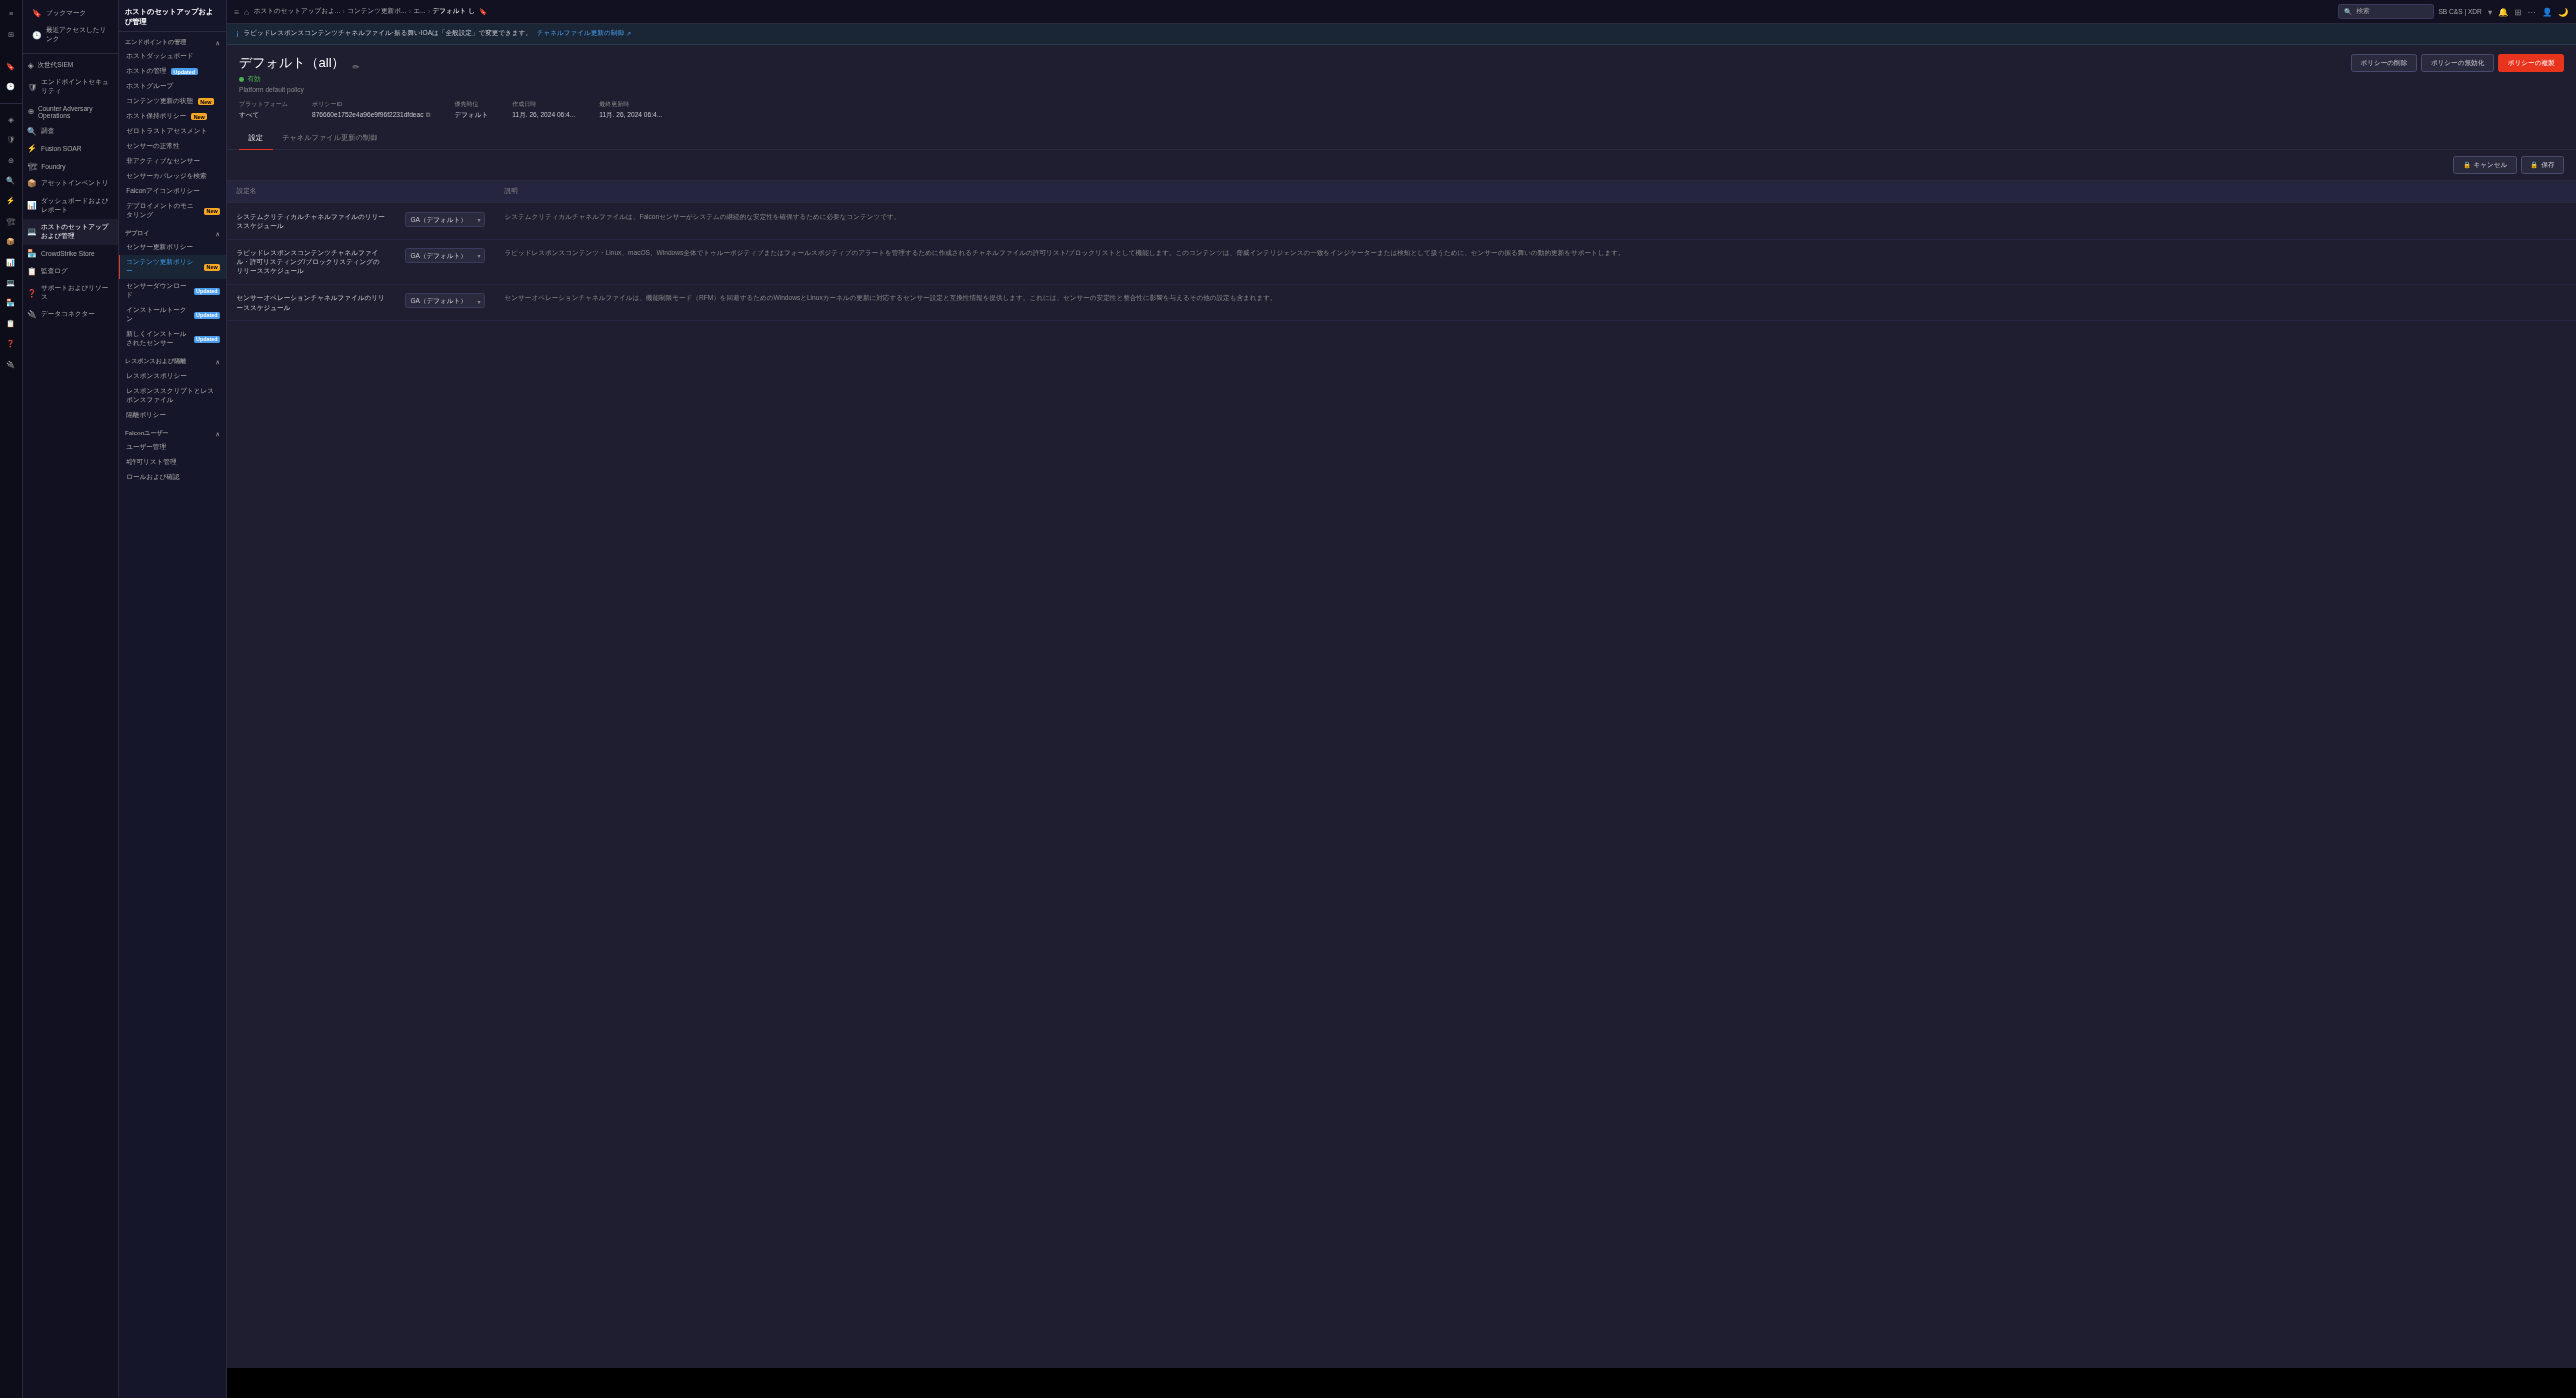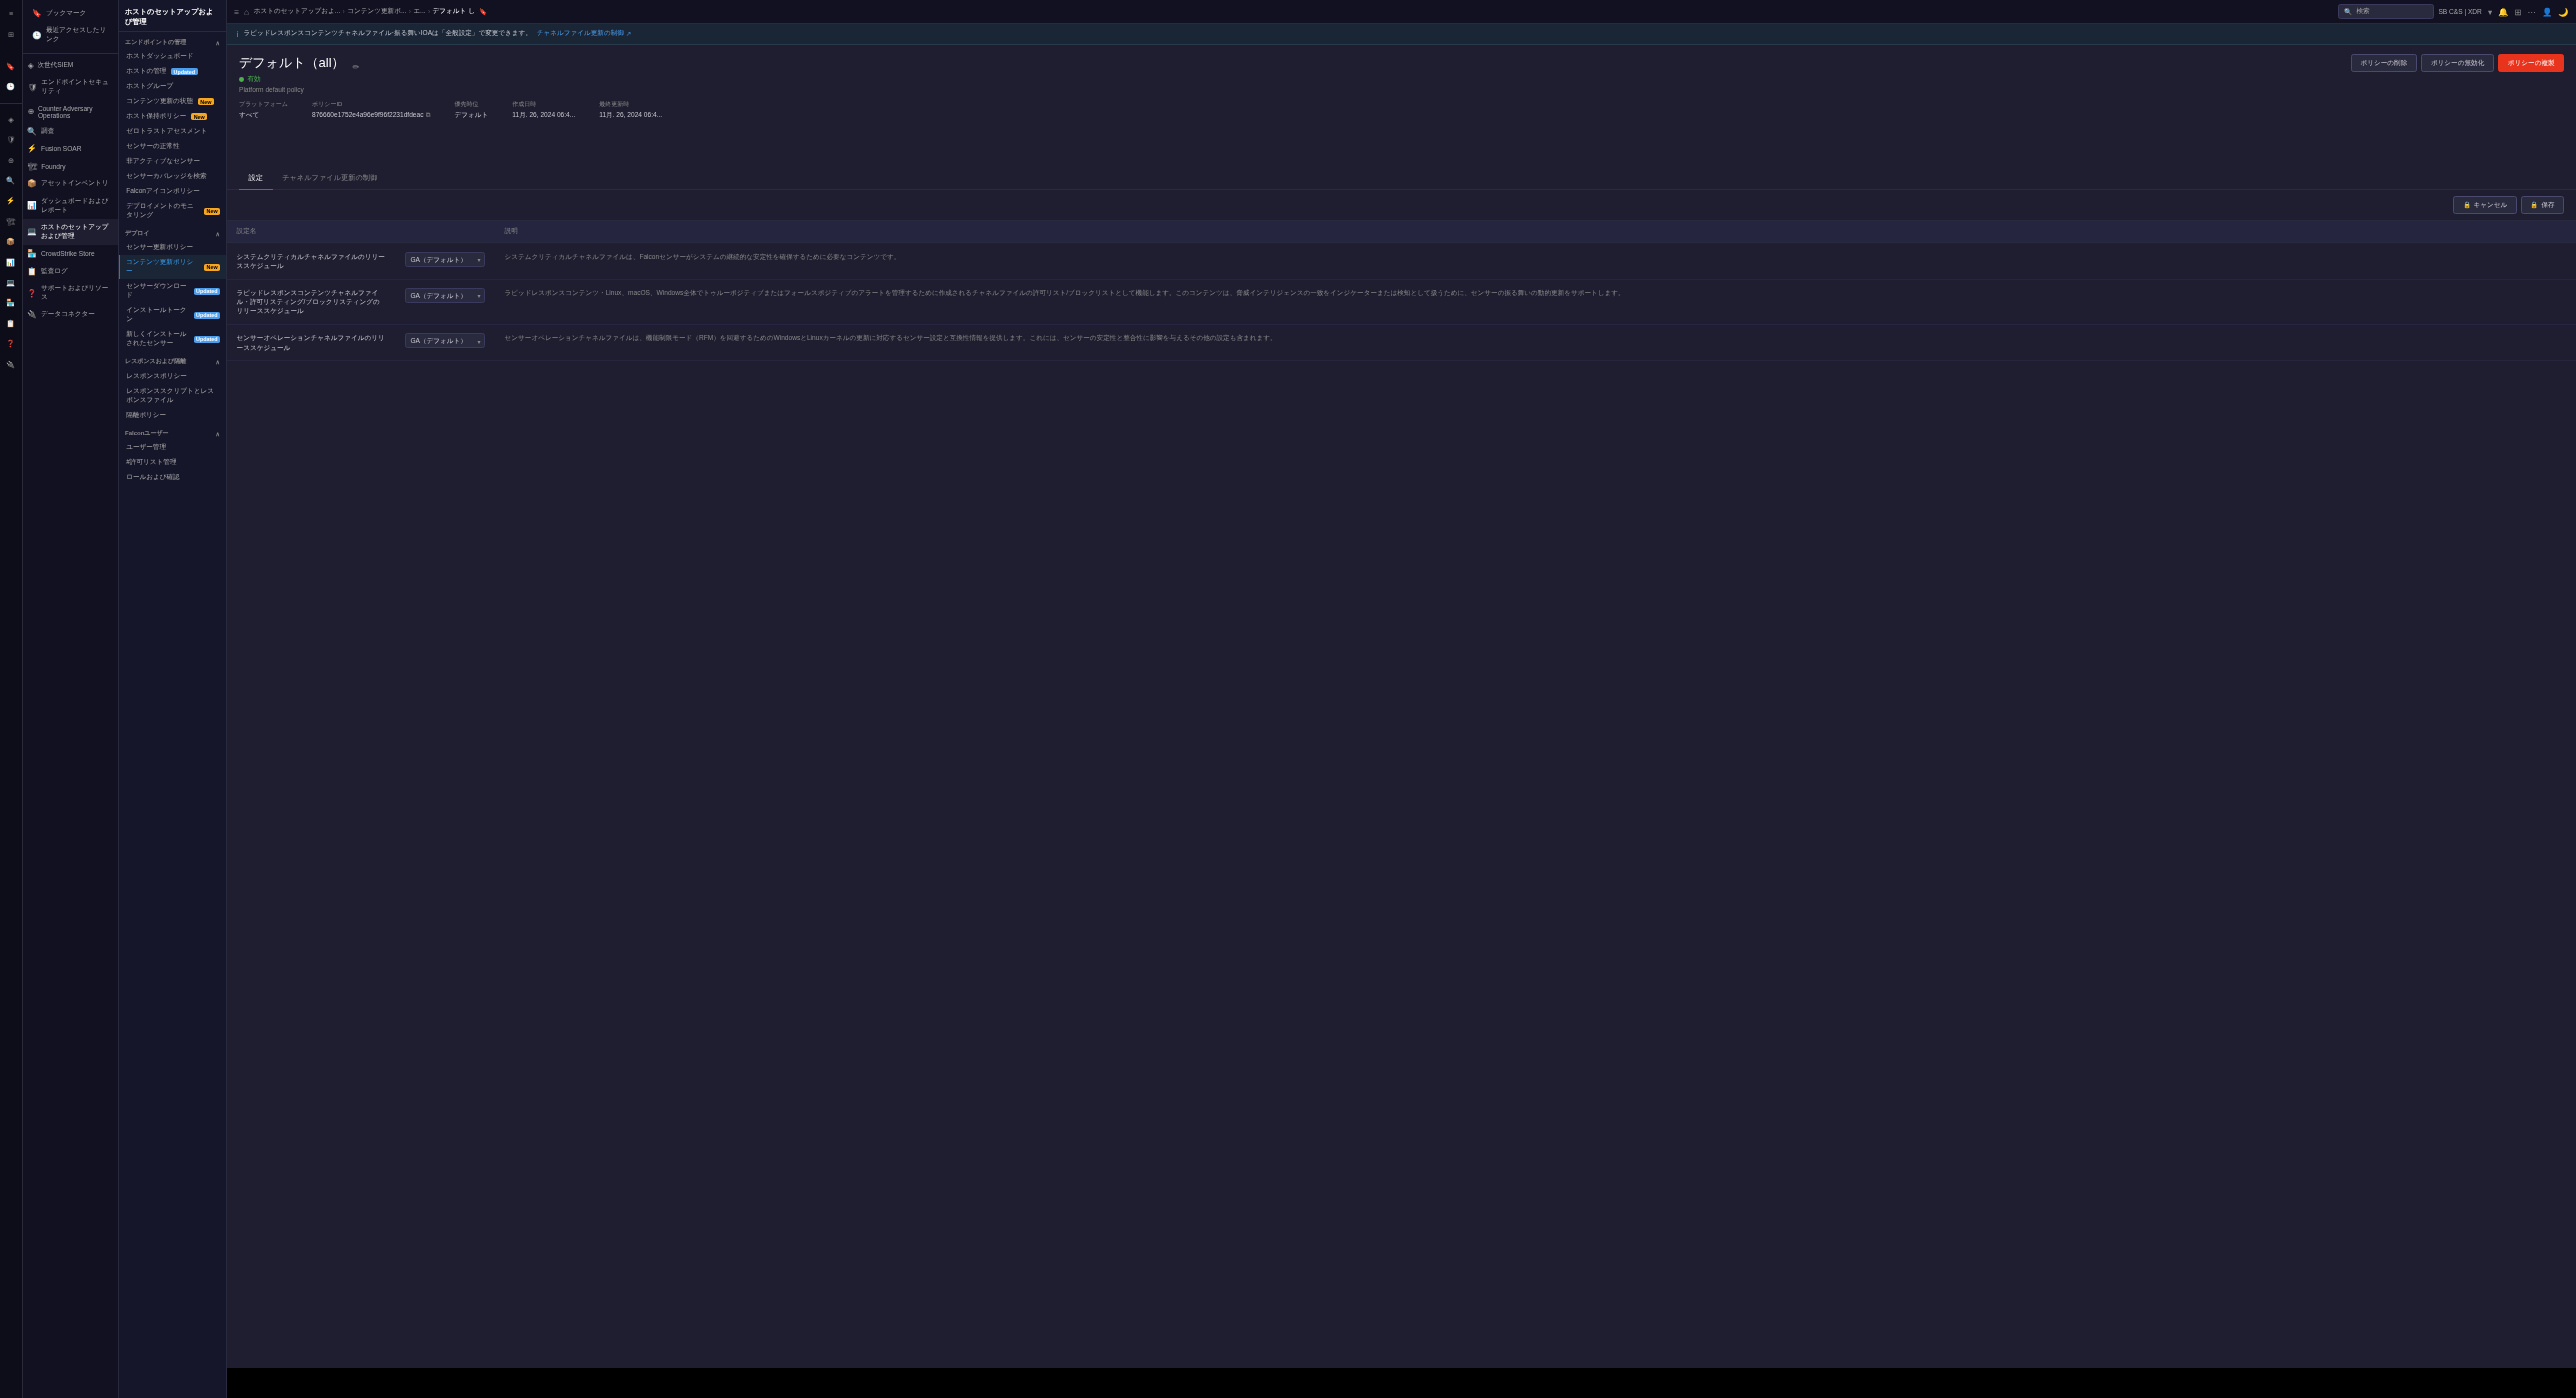--- a/index.html
+++ b/index.html
@@ -220,21 +220,20 @@
       background: #1e1e30;
       padding: 0 12px;
     }
     .tab {
       padding: 6px 9.6px;
       font-size: 7.2px;
       color: #888;
       cursor: pointer;
       border-bottom: 1.2px solid transparent;
       margin-bottom: -0.6px;
-      margin-top: 40px;
     }
     .tab.active { color: #fff; border-bottom-color: #e8341c; }
 
     
     .action-bar {
       display: flex;
       justify-content: flex-end;
       padding: 6px 12px;
       gap: 4.8px;
       background: #1e1e30;

